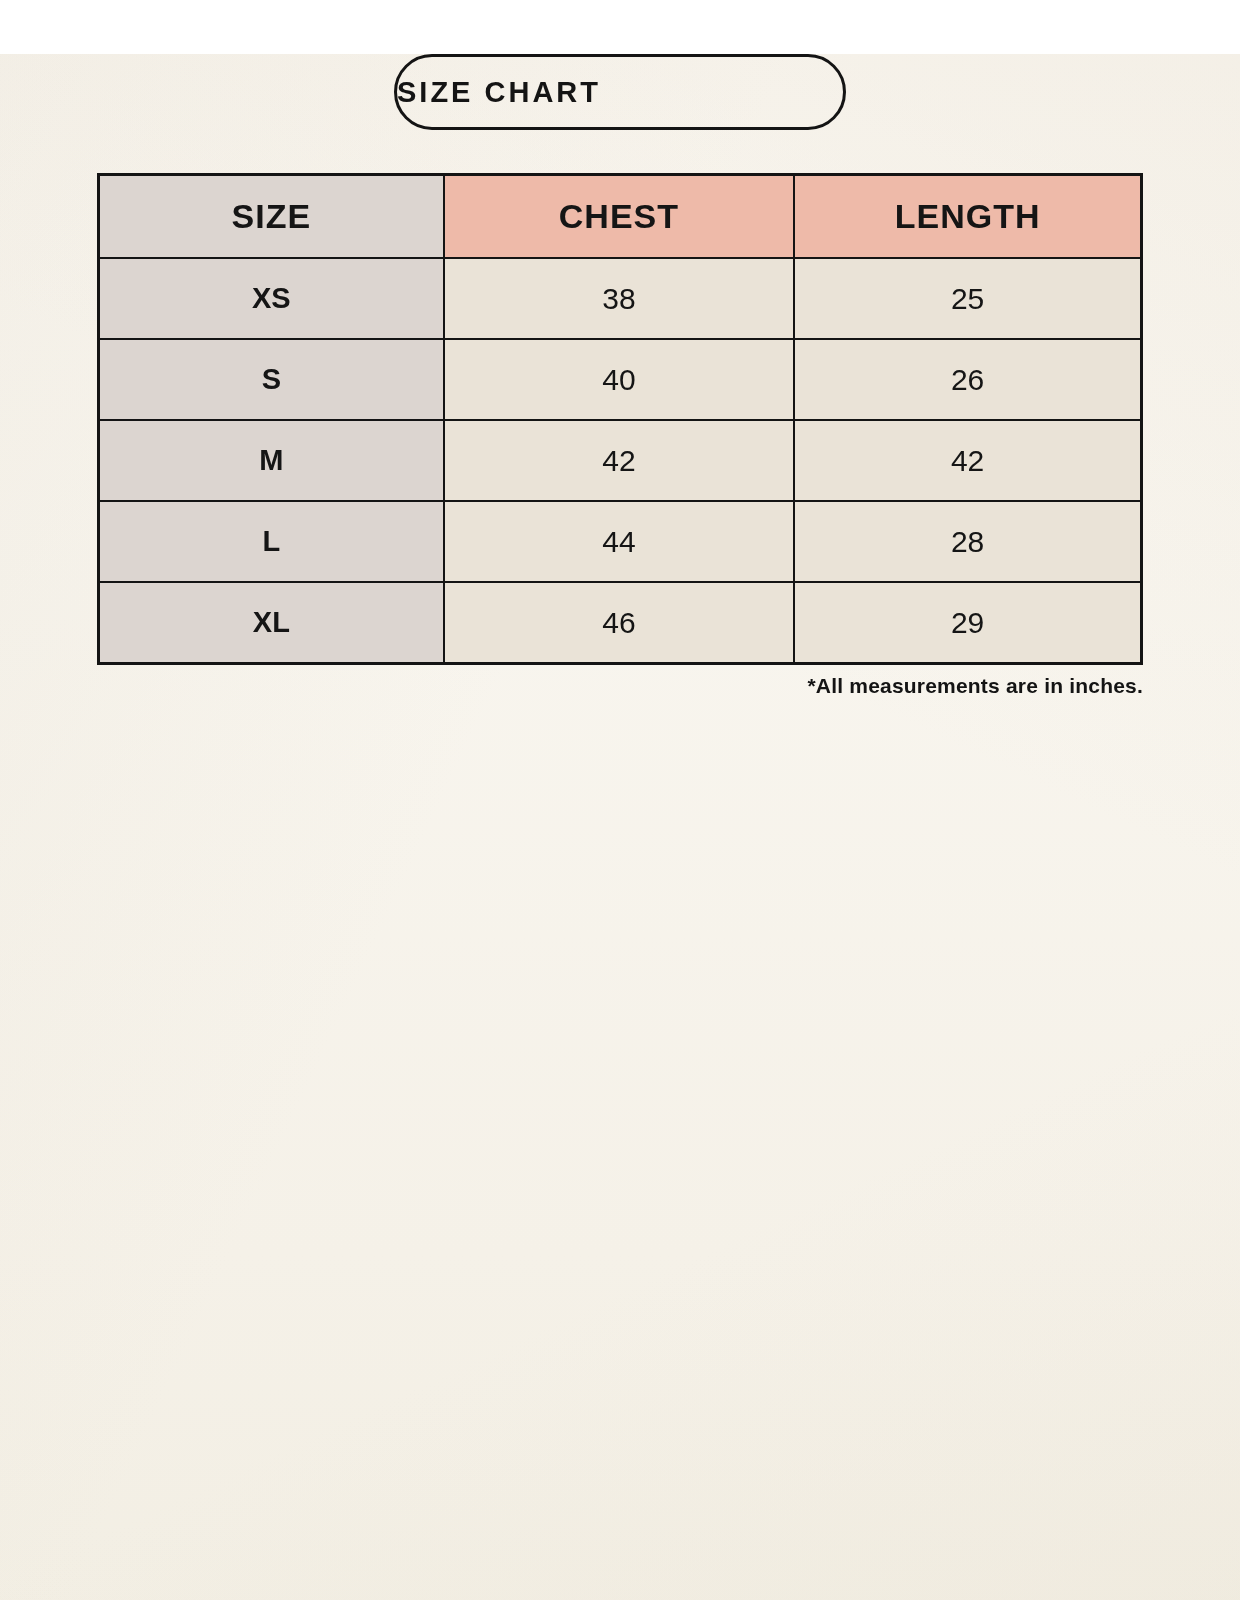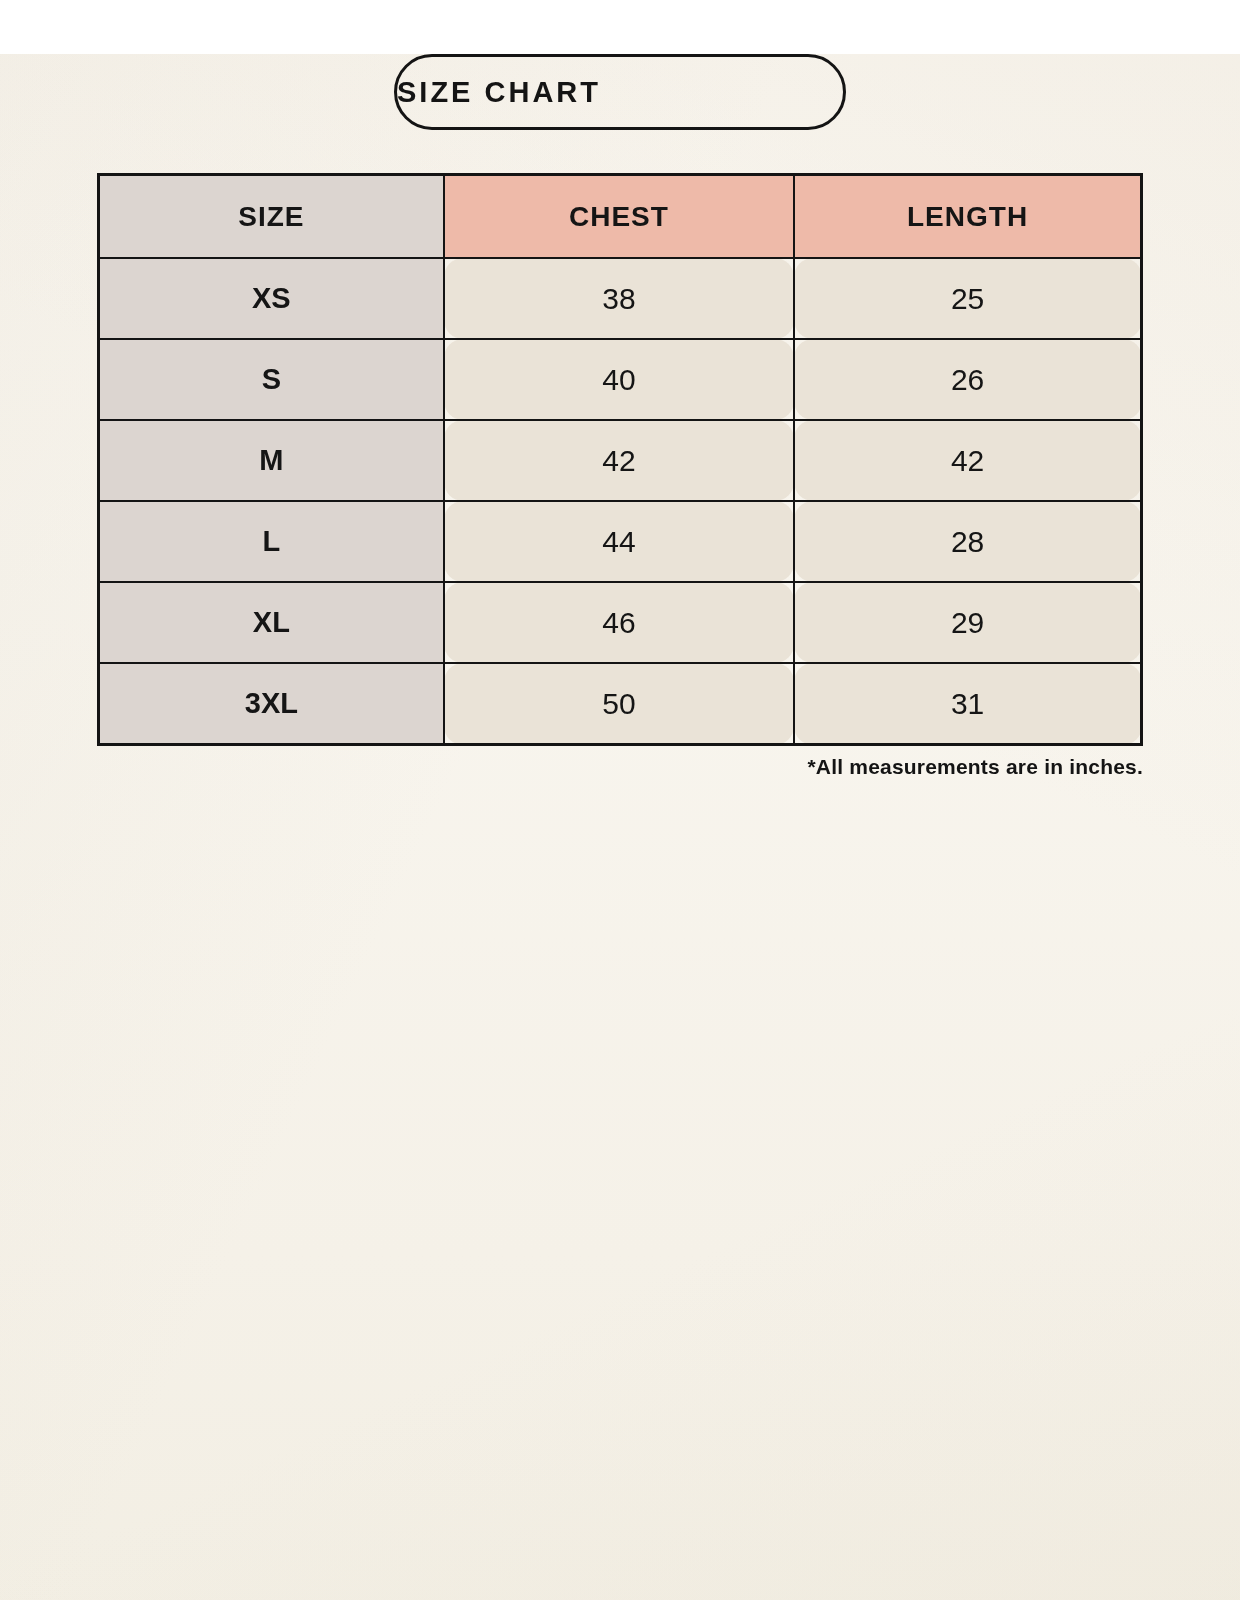--- a/index.html
+++ b/index.html
@@ -54,28 +54,28 @@
     border-collapse: collapse;
     table-layout: fixed;
     border: 3px solid #141414;
   }
   .size-table th, .size-table td {
     border: 2.5px solid #141414;
     text-align: center;
     vertical-align: middle;
     padding: 0;
   }
-  .size-table thead th { height: 81px; font-size: 28px; font-weight: bold; letter-spacing: 1px; }
+  .size-table thead th { height: 81px; font-size: 34px; font-weight: bold; letter-spacing: 1px; }
   .size-table tbody th, .size-table tbody td { height: 79px; text-align: center; }
   .size-table col.c1 { width: 33.1%; }
   .size-table col.c2 { width: 33.6%; }
   .size-table col.c3 { width: 33.3%; }
   .col-size  { background: #dcd5d0; }
   .col-metric { background: #eebaa9; }
-  .cell-data { background: #eae3d7; font-size: 30px; font-weight: normal; border-radius: 19px; }
+  .cell-data { background: #eae3d7; font-size: 30px; font-weight: normal; }
   .cell-size-label { background: #dcd5d0; font-size: 29px; font-weight: bold; }
   .footnote {
     width: 1046px;
     margin: 9px auto 0 auto;
     text-align: right;
     font-size: 21px;
     font-weight: bold;
     letter-spacing: 0.2px;
     color: #141414;
   }
@@ -123,24 +123,19 @@
         <tr>
           <th class="cell-size-label">L</th>
           <td class="cell-data">44</td>
           <td class="cell-data">28</td>
         </tr>
         <tr>
           <th class="cell-size-label">XL</th>
           <td class="cell-data">46</td>
           <td class="cell-data">29</td>
         </tr>
-        <tr>
-          <th class="cell-size-label">3XL</th>
-          <td class="cell-data">50</td>
-          <td class="cell-data">31</td>
-        </tr>
       </tbody>
     </table>
 
     <div class="footnote">*All measurements are in inches.</div>
   </div>
 
 </div>
 
 </body></html>

